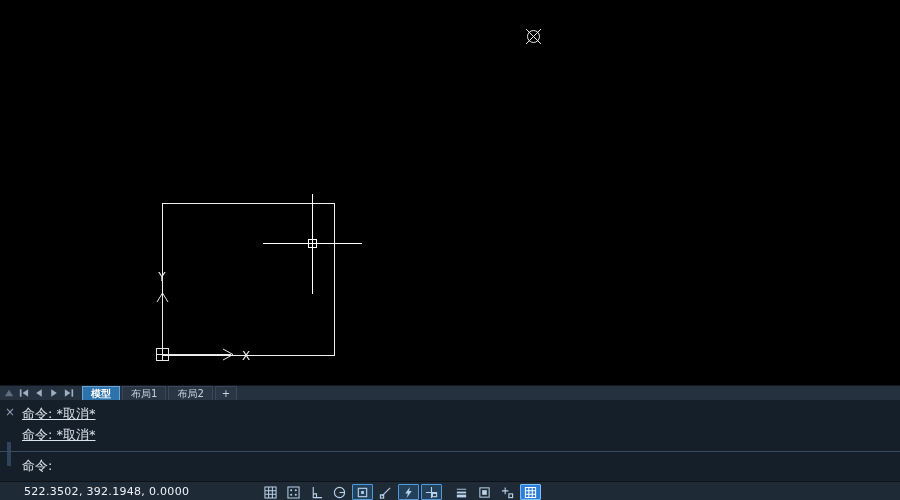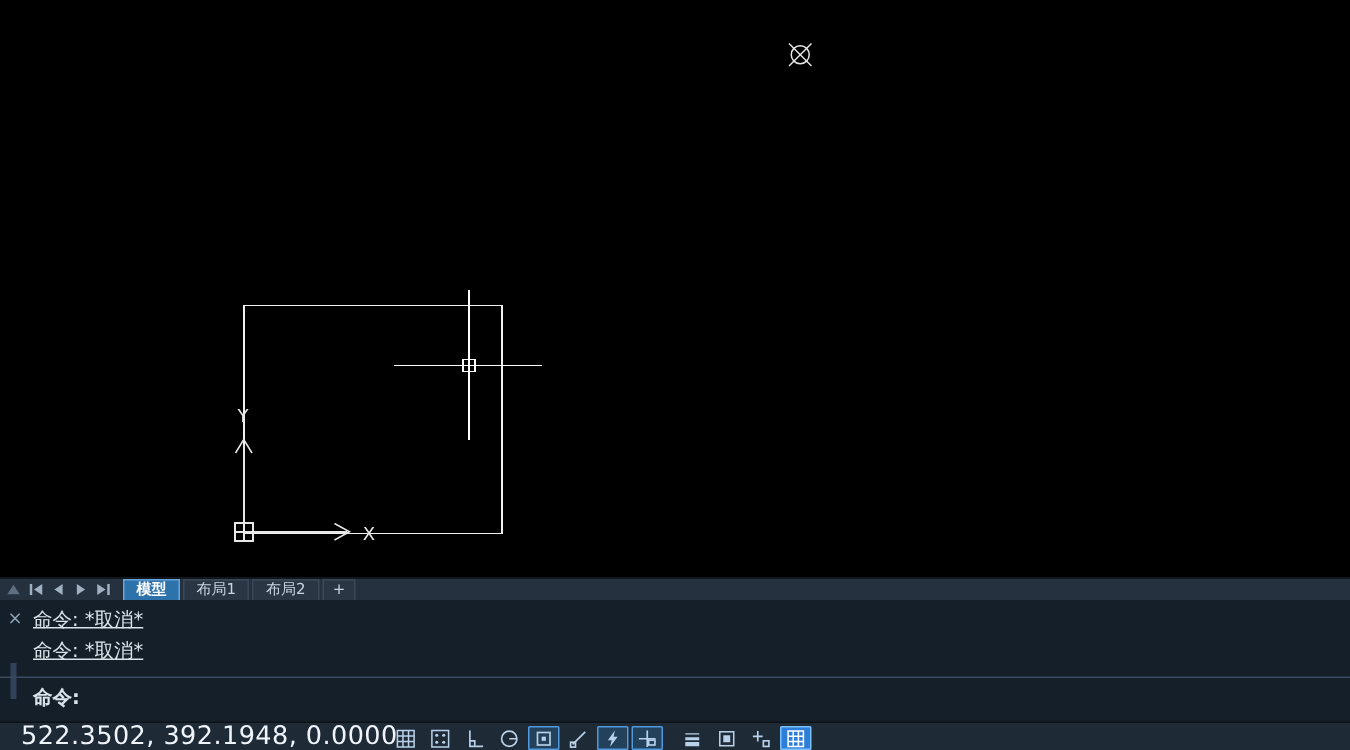--- a/index.html
+++ b/index.html
@@ -26,26 +26,26 @@
   .tab.add{padding:0 6px;}
 
   
   .cmd{position:absolute;left:0;top:400px;width:900px;height:81px;background:#151f2a;
        color:#dbe3ea;font-size:13px;}
   .cmd-close{position:absolute;left:5px;top:6px;font-size:12px;line-height:12px;color:#8fa3b8;}
   .cmd-scroll{position:absolute;left:7px;top:42px;width:4px;height:24px;background:#31435a;}
   .cmd-history{padding:3px 0 0 22px;text-decoration:underline;}
   .cmd-history div{line-height:21px;white-space:pre;}
   .cmd-sep{position:absolute;left:0;right:0;bottom:29px;border-top:1px solid #3a4b5e;}
-  .cmd-prompt{position:absolute;left:22px;bottom:7px;line-height:16px;white-space:pre;font-weight:bold;}
+  .cmd-prompt{position:absolute;left:22px;bottom:7px;line-height:16px;white-space:pre;}
 
   
   .statusbar{position:absolute;left:0;top:481px;width:900px;height:19px;background:#1f2a37;
              border-top:1px solid #0c1218;box-sizing:border-box;display:flex;align-items:center;}
-  .coords{margin-left:14px;font-size:17px;color:#eef4fa;letter-spacing:.3px;white-space:pre;}
+  .coords{margin-left:24px;font-size:11px;color:#eef4fa;letter-spacing:.3px;white-space:pre;}
   .toggles{position:absolute;left:260px;top:1px;height:18px;display:flex;align-items:center;gap:2px;}
   .toggle{width:21px;height:16px;display:flex;align-items:center;justify-content:center;
           color:#b9d2ea;border:1px solid transparent;box-sizing:border-box;border-radius:1px;}
   .toggle svg{width:13px;height:13px;display:block;}
   .toggle.active{border-color:#4f9ade;background:#24415c;}
   .toggle.solid{background:#2d7ed8;border-color:#7cc0ff;color:#ffffff;}
   .toggle.gap{margin-left:7px;}
 </style>
 </head>
 <body>

